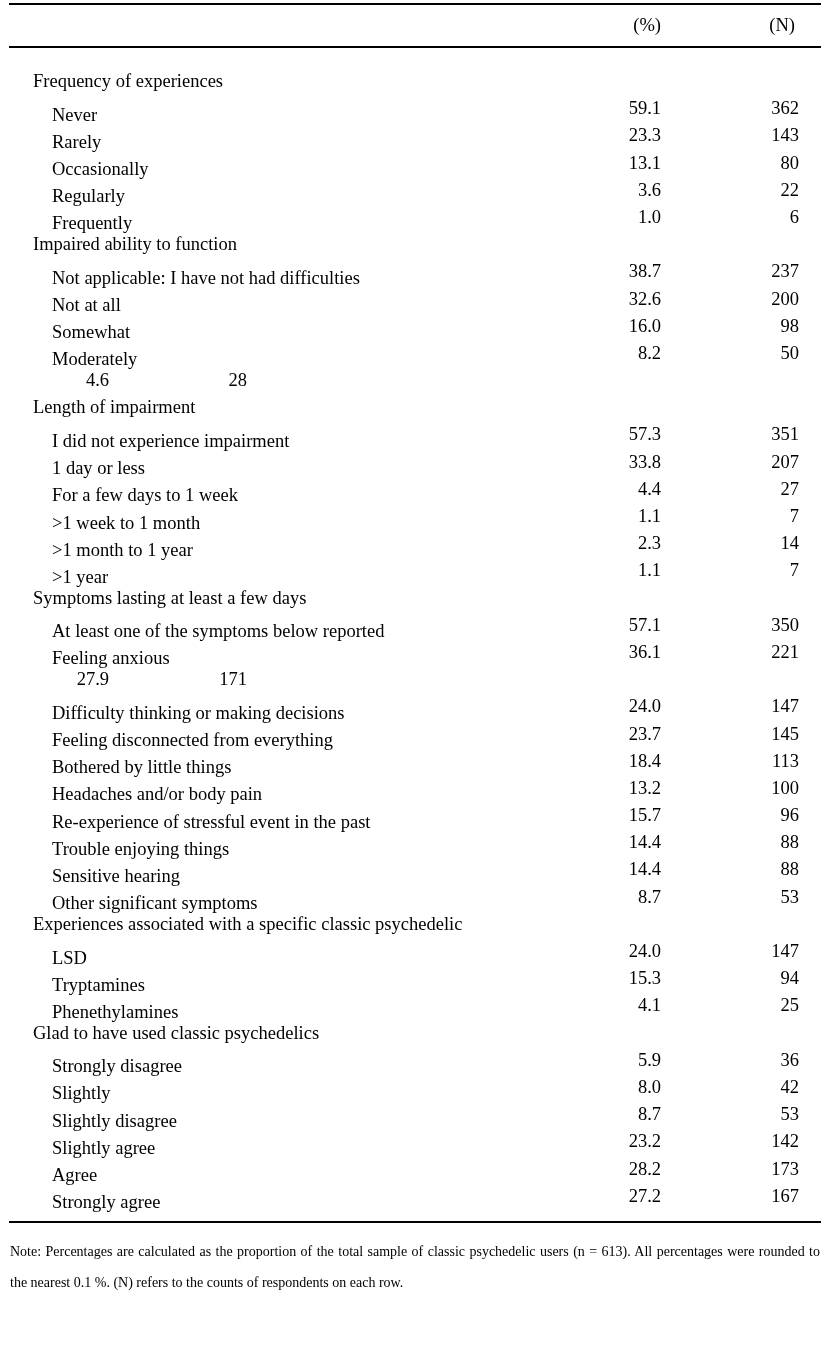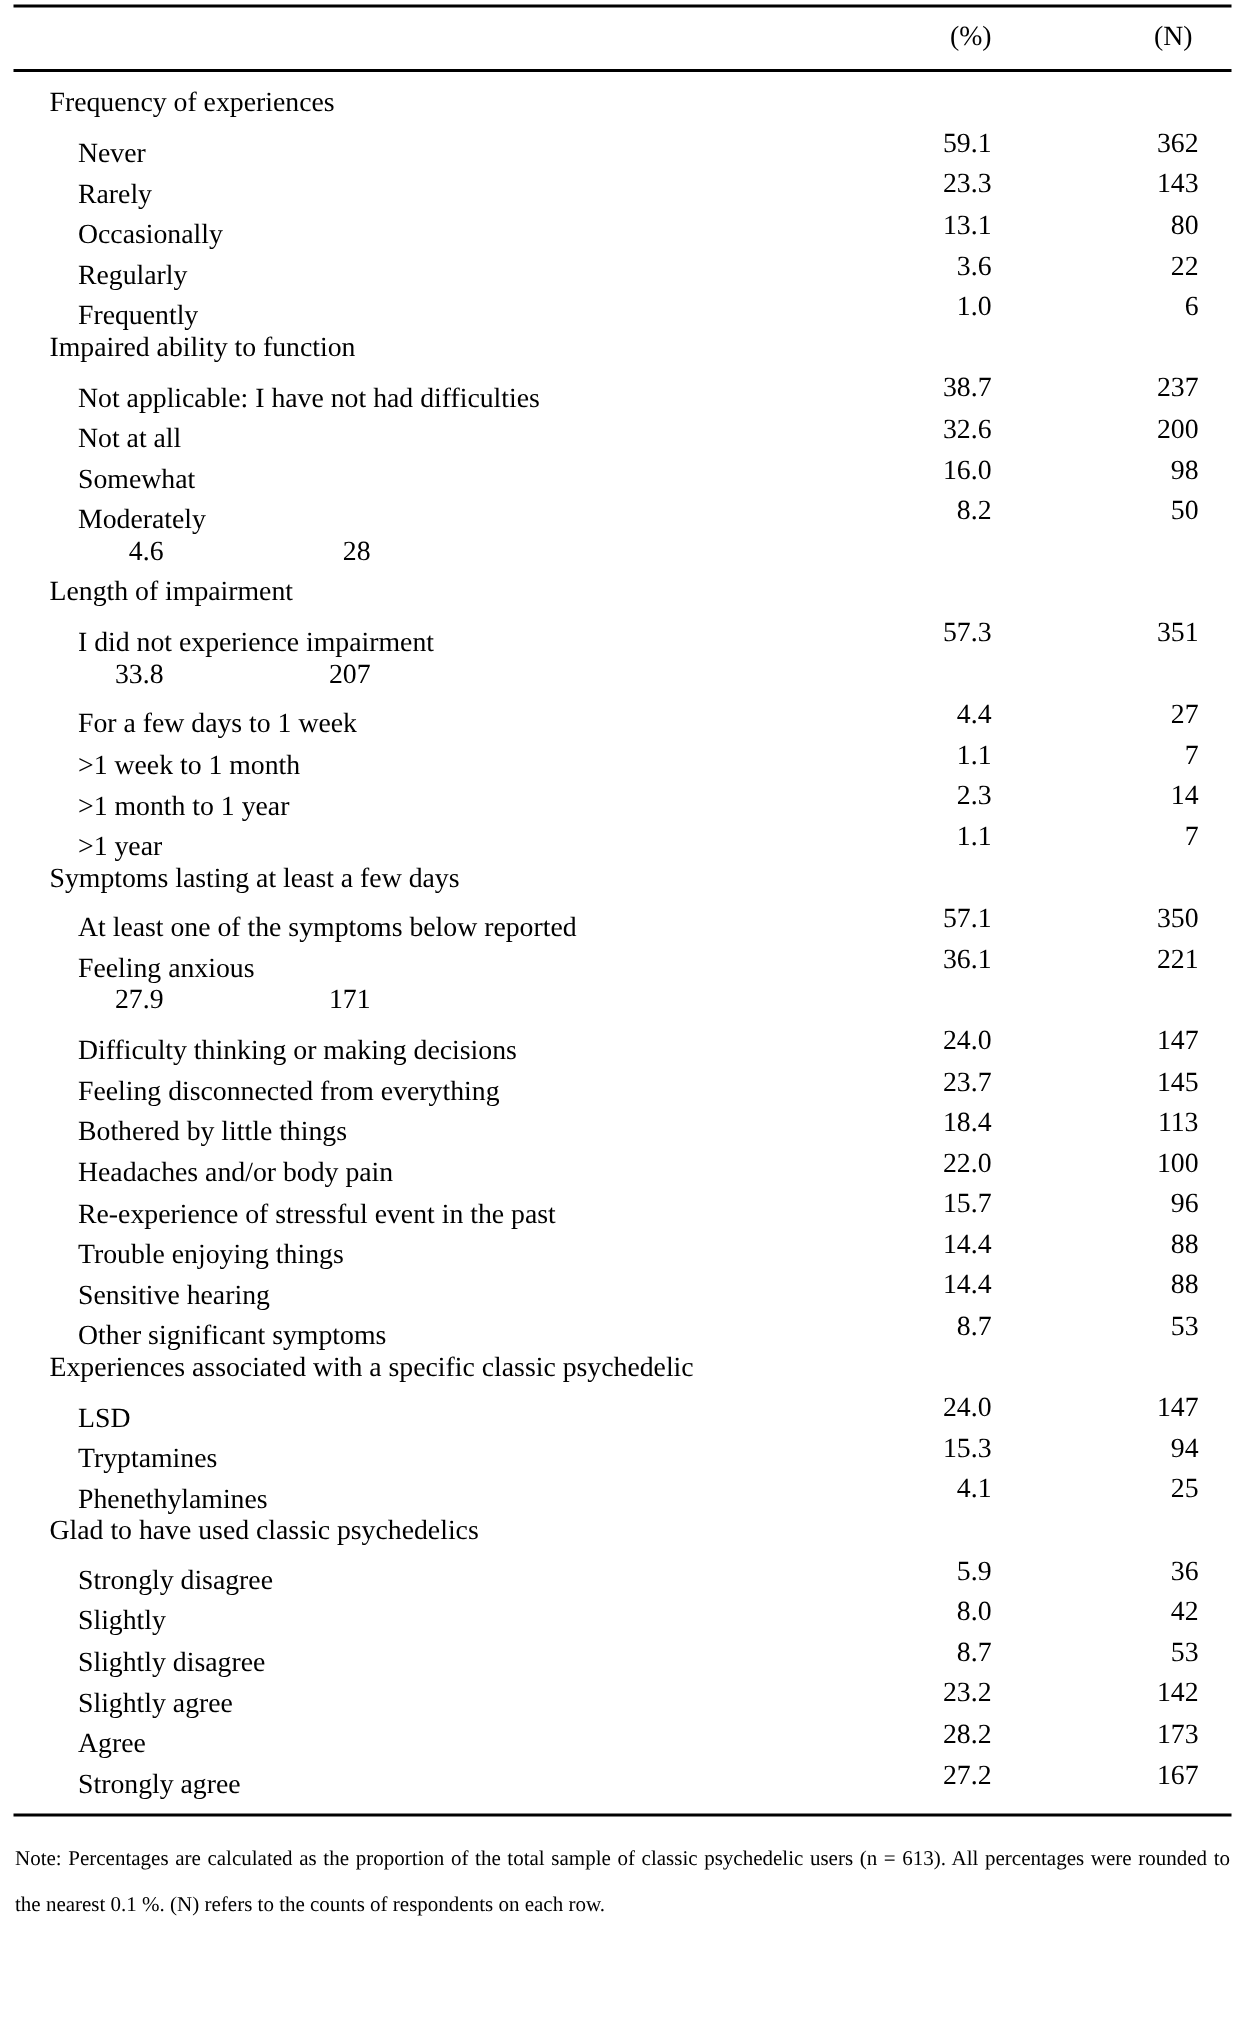--- a/index.html
+++ b/index.html
@@ -21,21 +21,21 @@
     border-top: 2px solid #000000;
   }
   .head-row {
     display: flex;
     align-items: center;
     height: 41px;
     border-bottom: 2.5px solid #000000;
     font-size: 18.5px;
   }
   .tbody {
-    padding-top: 8px;
+    padding-top: 20px;
     padding-bottom: 11px;
     border-bottom: 2px solid #000000;
   }
   .row {
     display: flex;
     align-items: center;
     height: 27.2px;
     font-size: 18.5px;
     line-height: 27.2px;
   }
@@ -145,20 +145,21 @@
           <div class="cell label">Length of impairment</div>
           <div class="cell pct"></div>
           <div class="cell n"></div>
         </div>
         <div class="row">
           <div class="cell label indent">I did not experience impairment</div>
           <div class="cell pct">57.3</div>
           <div class="cell n">351</div>
         </div>
         <div class="row">
+          <div class="cell label indent">1 day or less</div>
           <div class="cell pct">33.8</div>
           <div class="cell n">207</div>
         </div>
         <div class="row">
           <div class="cell label indent">For a few days to 1 week</div>
           <div class="cell pct">4.4</div>
           <div class="cell n">27</div>
         </div>
         <div class="row">
           <div class="cell label indent">&gt;1 week to 1 month</div>
@@ -204,21 +205,21 @@
           <div class="cell pct">23.7</div>
           <div class="cell n">145</div>
         </div>
         <div class="row">
           <div class="cell label indent">Bothered by little things</div>
           <div class="cell pct">18.4</div>
           <div class="cell n">113</div>
         </div>
         <div class="row">
           <div class="cell label indent">Headaches and/or body pain</div>
-          <div class="cell pct">22.0</div>
+          <div class="cell pct">13.2</div>
           <div class="cell n">100</div>
         </div>
         <div class="row">
           <div class="cell label indent">Re-experience of stressful event in the past</div>
           <div class="cell pct">15.7</div>
           <div class="cell n">96</div>
         </div>
         <div class="row">
           <div class="cell label indent">Trouble enjoying things</div>
           <div class="cell pct">14.4</div>

